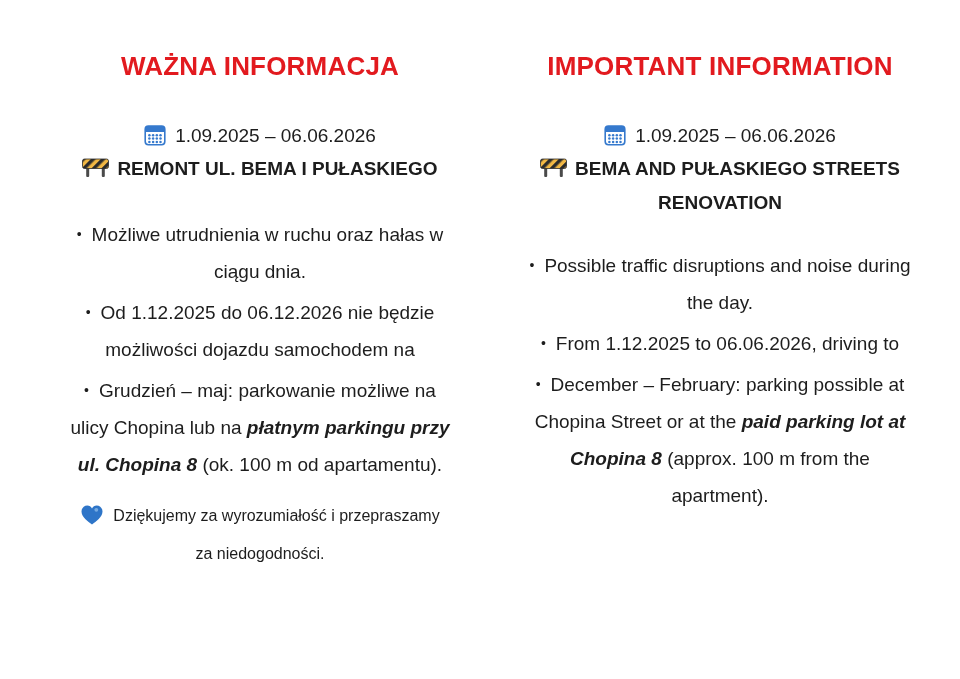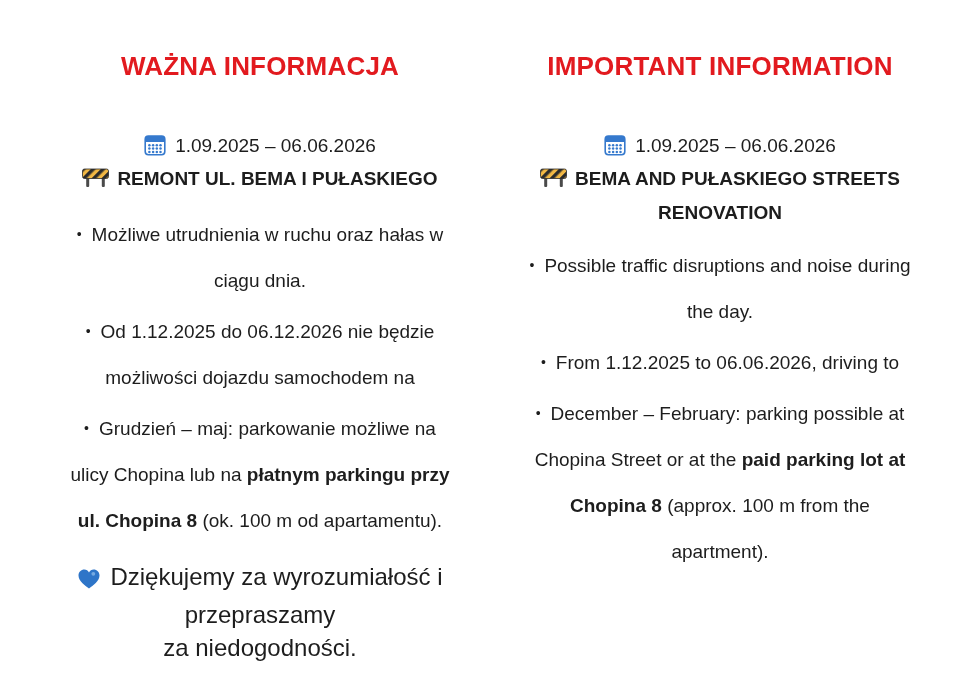--- a/index.html
+++ b/index.html
@@ -28,54 +28,54 @@
   }
   .title {
     margin: 0;
     font-size: 26px;
     line-height: 32px;
     font-weight: bold;
     color: var(--title-red, #e21a1f);
     letter-spacing: 0.2px;
   }
   .date-row {
-    margin-top: 50px;
+    margin-top: 40px;
     font-size: 19px;
     line-height: 27px;
   }
   .icon {
     display: inline-block;
     vertical-align: -4px;
   }
   .date-row .icon { margin-right: 9px; }
   .heading {
     margin-top: 0;
     font-size: 19px;
     font-weight: bold;
     line-height: 31px;
   }
   .heading .icon { margin-right: 8px; vertical-align: -3px; }
   .bullets {
-    margin-top: 14px;
+    margin-top: 29px;
     font-size: 19px;
-    line-height: 46px;
+    line-height: 37px;
   }
   .bullet-item { margin-bottom: 4px; }
   .dot {
     font-size: 14px;
     margin-right: 10px;
     vertical-align: 2px;
   }
   .footer {
     margin-top: 16px;
-    font-size: 24px;
+    font-size: 16px;
     line-height: 33px;
   }
   .footer .icon { margin-right: 9px; vertical-align: -5px; }
-  b { font-weight: bold; }
+  b { font-weight: bold; font-style: italic; }
 
   
   .cal-body { fill: #ffffff; stroke: var(--calendar-blue, #3579cd); stroke-width: 1.6; }
   .cal-top  { fill: var(--calendar-blue, #3579cd); }
   .cal-dot  { fill: var(--calendar-blue, #3579cd); }
   .barrier-leg { fill: #4a4a4a; }
   .barrier-edge { fill: none; stroke: #2b2b2b; stroke-width: 0.8; }
   .heart    { fill: var(--heart-blue, #2e75c8); }
   .heart-hl { fill: #7db0e4; opacity: 0.9; }
 </style>

